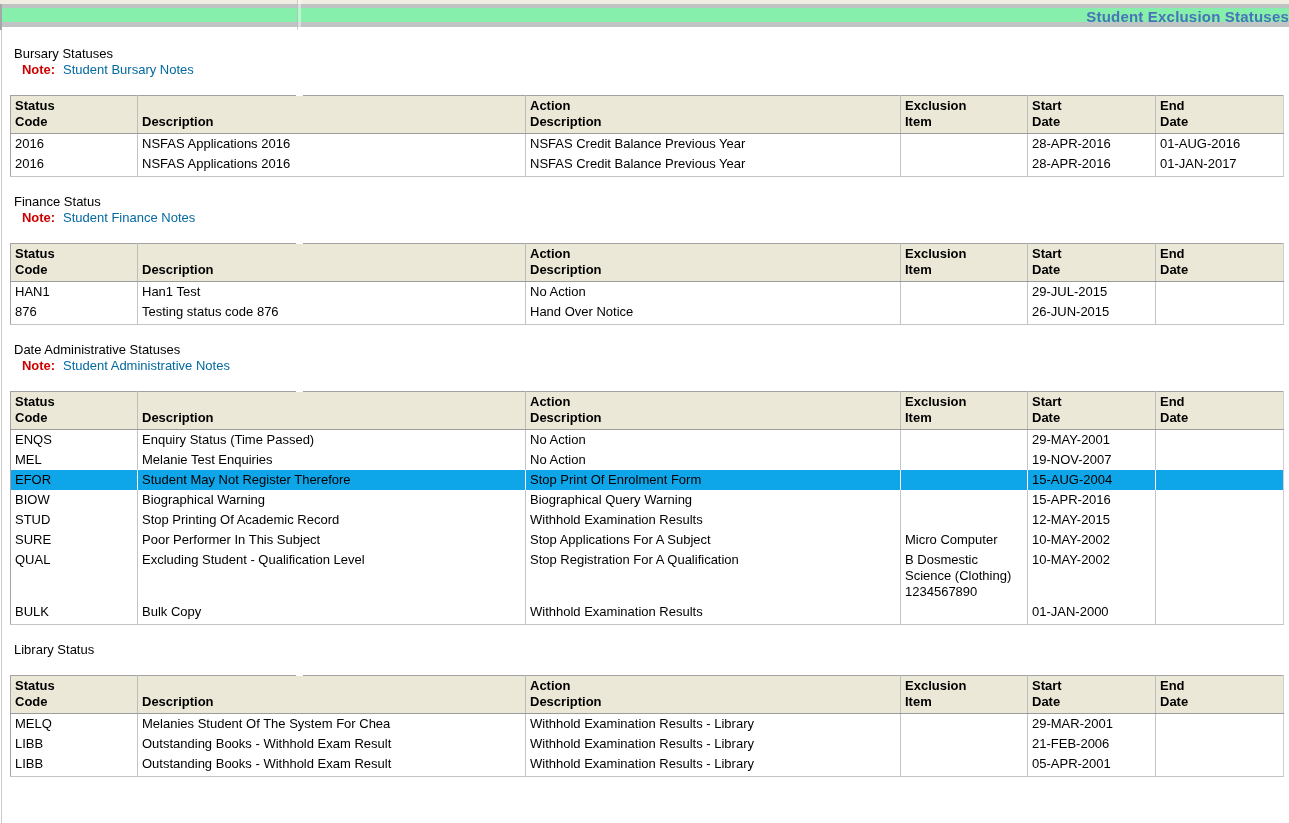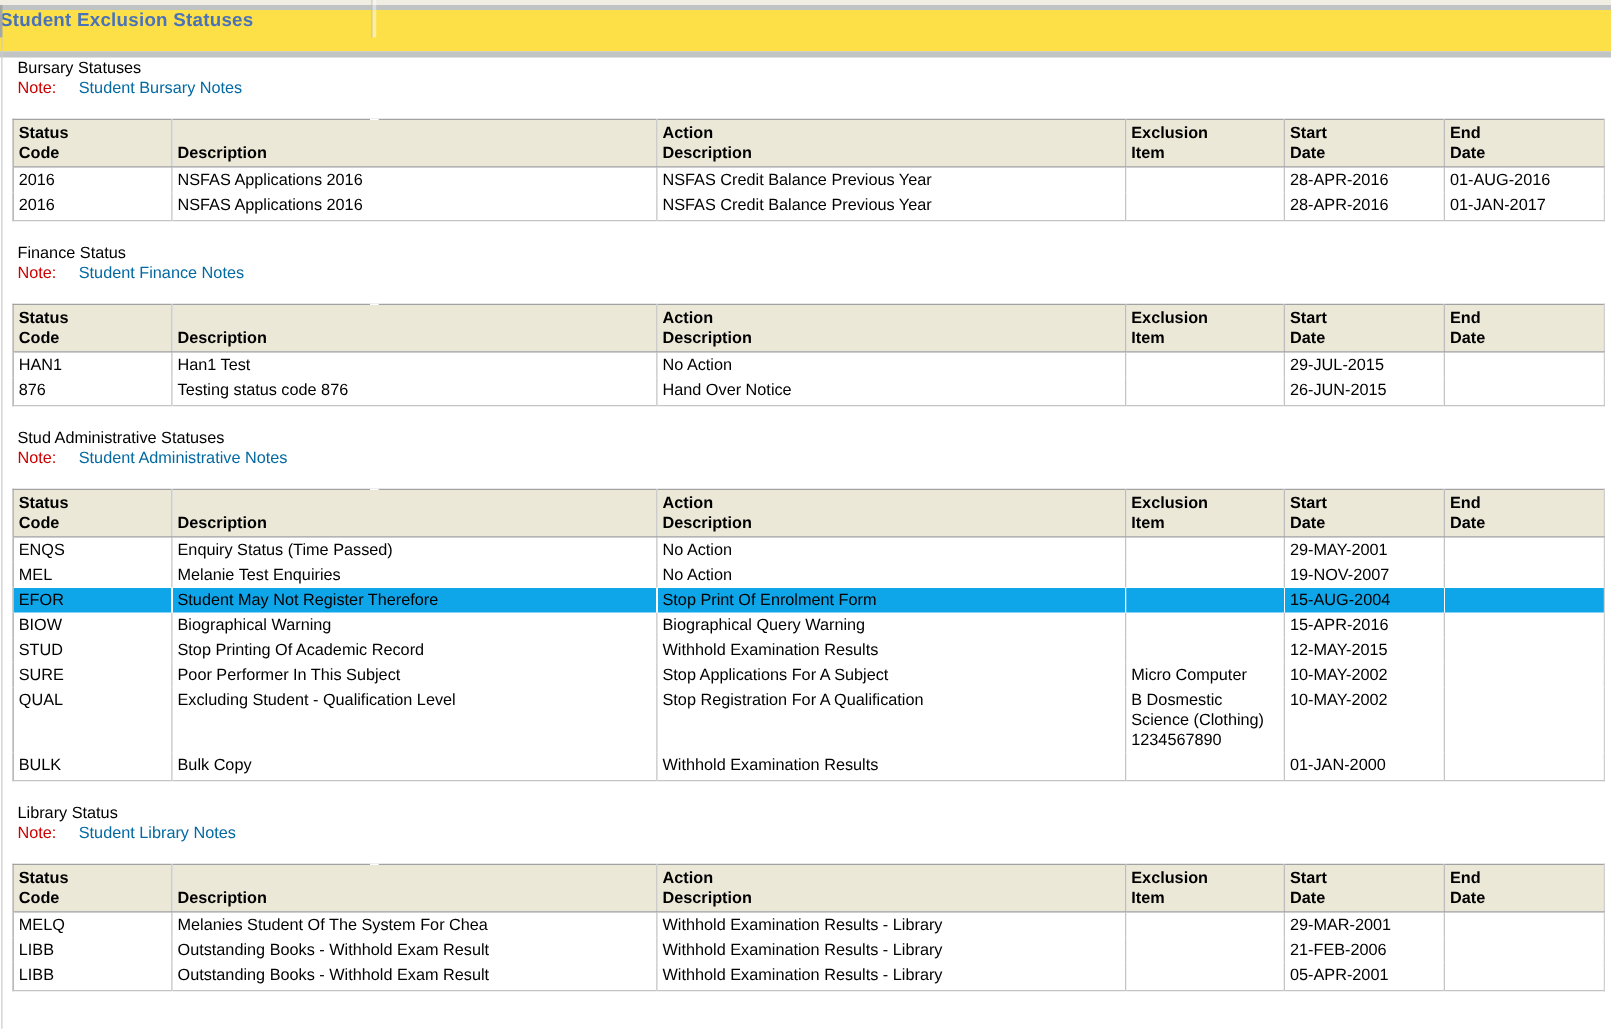--- a/index.html
+++ b/index.html
@@ -3,34 +3,34 @@
 <meta charset="utf-8">
 <style>
   html,body { margin:0; padding:0; }
   body { font-family:"Liberation Sans", sans-serif; font-size:13px; color:#000; background:#fff; }
   .page { position:relative; width:1289px; height:823px; overflow:hidden; background:#fff; }
 
   
   .page-header { position:relative; width:100%; }
   .top-strip { height:4px; background:#f0ede2; }
   .bar-gray-top { height:4px; background:#bfc3c3; }
-  .title-bar { height:33px; background:#fde047; text-align:left; }
+  .title-bar { height:14px; background:#86efac; text-align:right; }
   .title-bar span { font-size:15px; line-height:17px; font-weight:bold; color:#4a72b8; letter-spacing:0.2px; }
   .bar-gray-bottom { height:5px; background:#c0c4c4; }
   .header-left-edge { position:absolute; left:0; top:4px; width:2px; height:26px; background:#a3a7a7; }
   .frame-seam { position:absolute; left:297px; top:0; width:3px; height:30px;
                 background:rgba(255,255,255,0.45); border-left:1px solid rgba(120,126,126,0.35); }
   .left-edge { position:absolute; left:1px; top:30px; bottom:0; width:1px; background:#cbcbcb; }
 
   
-  .content { }
+  .content { padding-top:19px; }
   .status-section { margin-bottom:17px; }
   .section-title { margin-left:14px; line-height:16px; }
   .note-line { margin-left:14px; line-height:16px; }
-  .note-label { color:#cc0000; font-weight:normal; display:inline-block; width:49px; }
+  .note-label { color:#cc0000; font-weight:bold; display:inline-block; width:49px;text-align:center; }
   .note-text { color:#0369a1; }
 
   .table-wrap { position:relative; margin:17px 0 14px 10px; width:1273px; }
   
   .table-wrap::after { content:""; position:absolute; left:286px; top:0; width:7px; height:1px; background:#fff; }
 
   table.status-table { border-collapse:collapse; table-layout:fixed; width:1273px;
     border-top:1px solid #a2a2a2; border-left:1px solid #a2a2a2;
     border-right:1px solid #cfcfcf; border-bottom:1px solid #c4c4c4; }
   th, td { box-sizing:border-box; text-align:left; font-size:13px; overflow:hidden; }
@@ -160,21 +160,21 @@
                 <td></td>
                 <td>26-JUN-2015</td>
                 <td></td>
               </tr>
             </tbody>
       </table>
     </div>
   </section>
 
   <section class="status-section">
-    <div class="section-title">Stud Administrative Statuses</div>
+    <div class="section-title">Date Administrative Statuses</div>
     <div class="note-line">
       <span class="note-label">Note:</span><span class="note-text">Student Administrative Notes</span>
     </div>
     <div class="table-wrap">
       <table class="status-table">
         <colgroup>
           <col style="width:127px">
               <col style="width:388px">
               <col style="width:375px">
           <col style="width:127px">
@@ -261,23 +261,20 @@
                 <td>01-JAN-2000</td>
                 <td></td>
               </tr>
             </tbody>
       </table>
     </div>
   </section>
 
   <section class="status-section">
     <div class="section-title">Library Status</div>
-    <div class="note-line">
-      <span class="note-label">Note:</span><span class="note-text">Student Library Notes</span>
-    </div>
     <div class="table-wrap">
       <table class="status-table">
         <colgroup>
           <col style="width:127px">
               <col style="width:388px">
               <col style="width:375px">
           <col style="width:127px">
               <col style="width:128px">
               <col style="width:128px">
         </colgroup>

